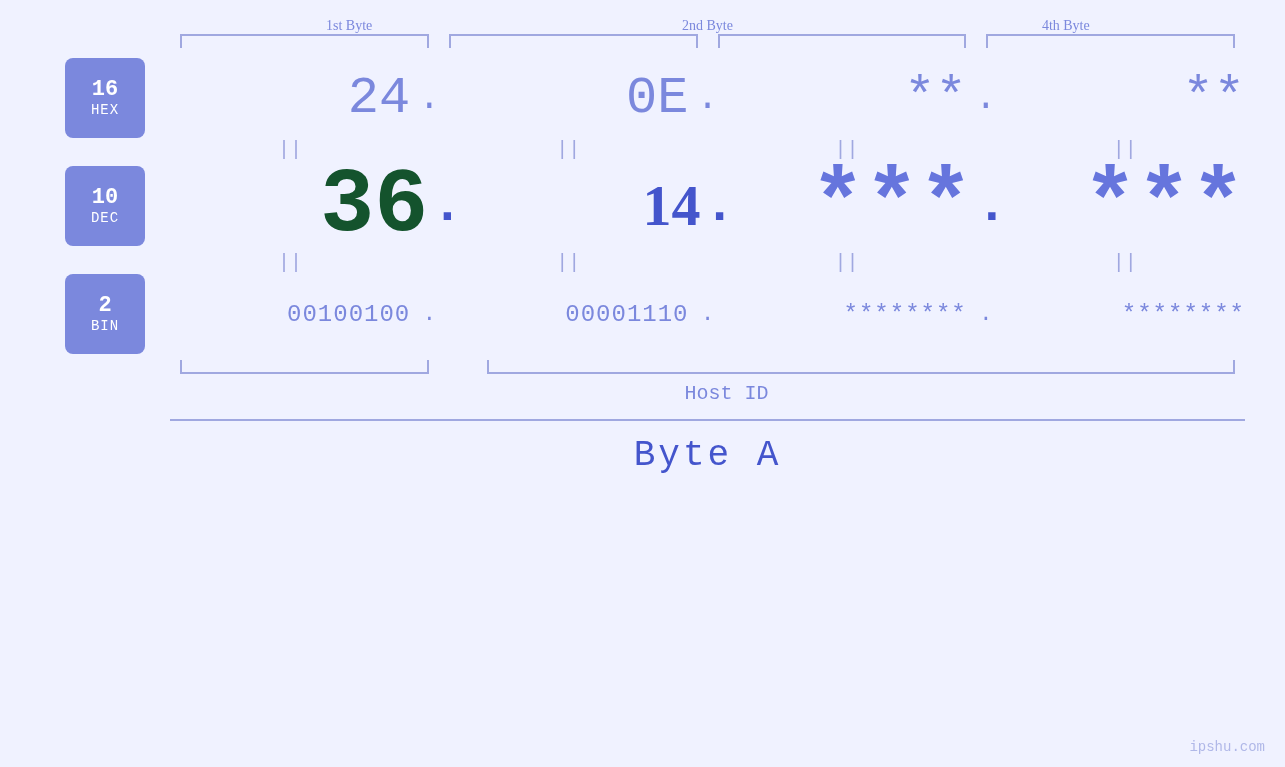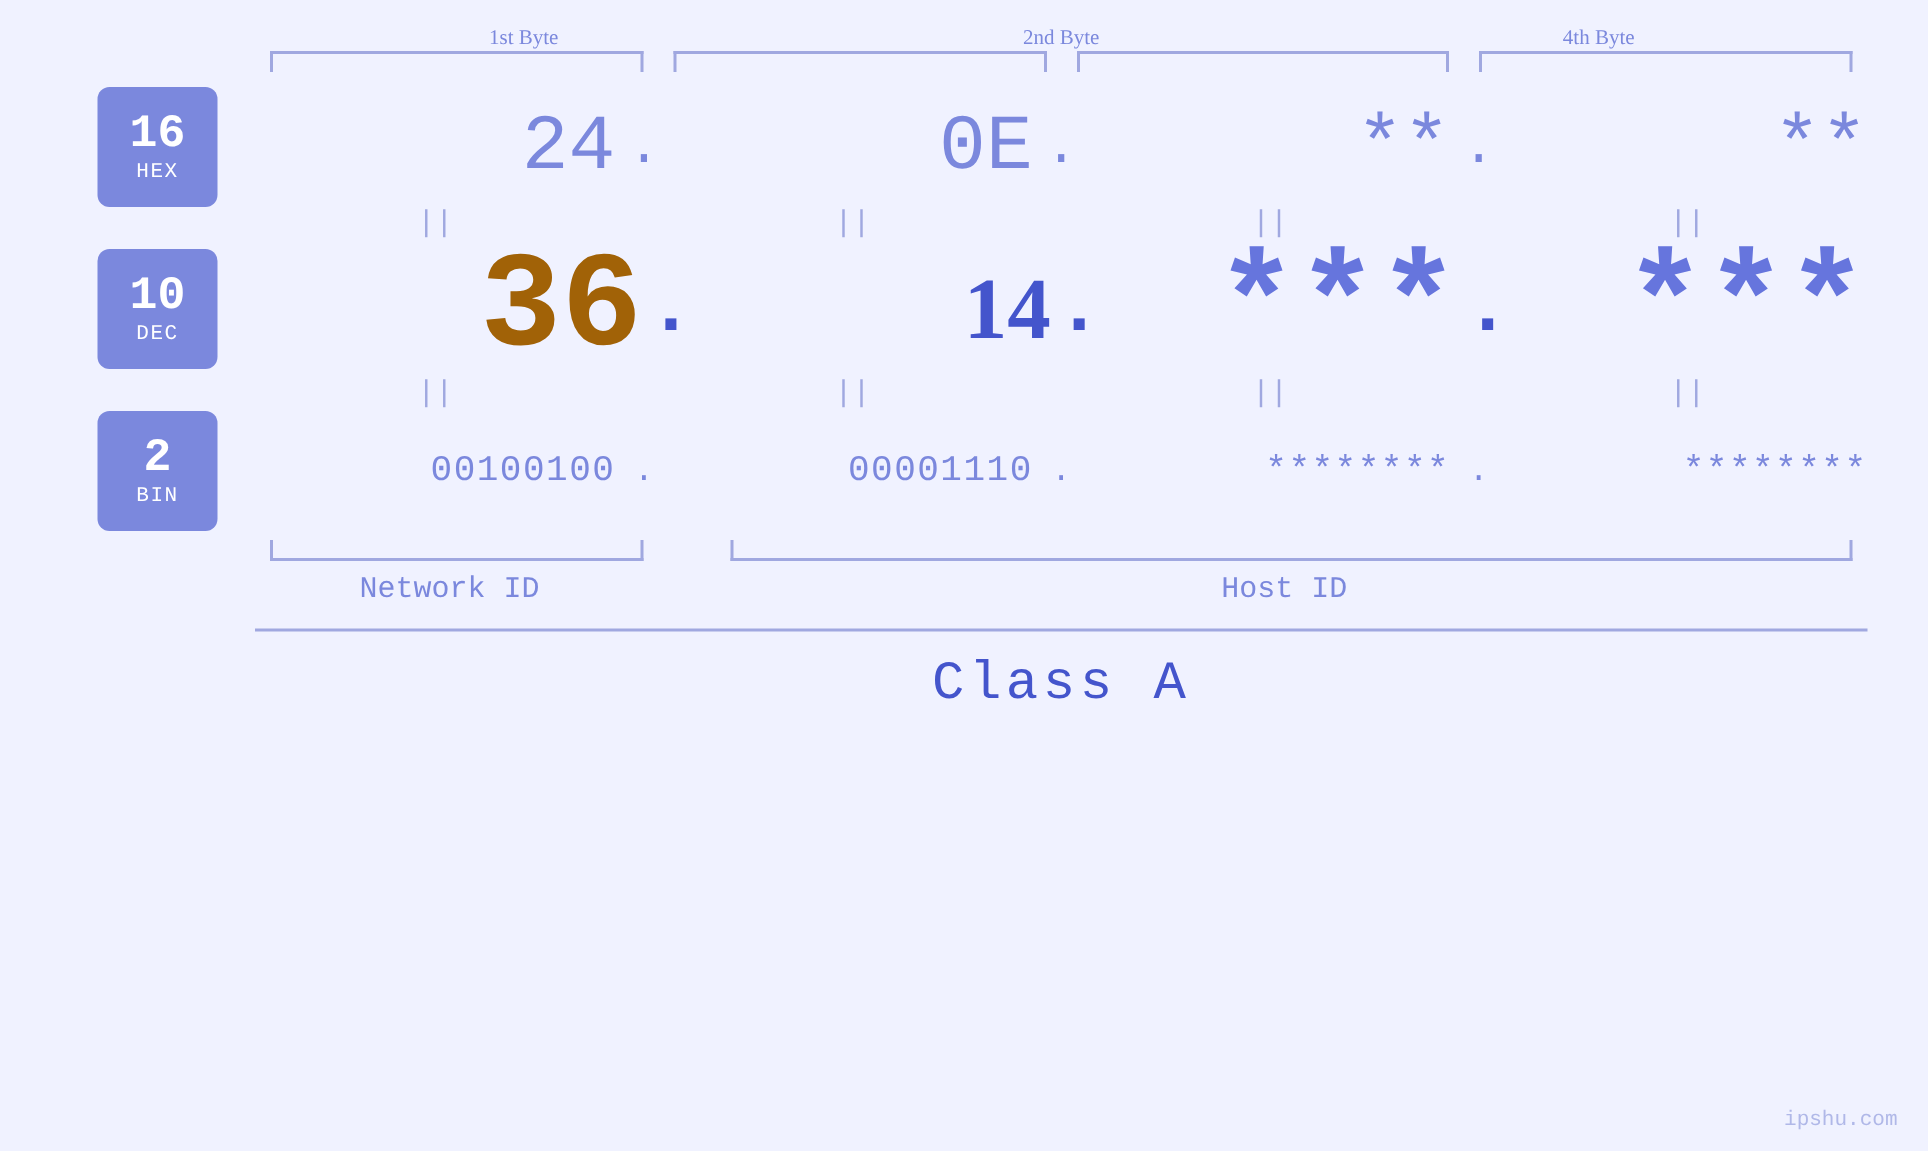--- a/index.html
+++ b/index.html
@@ -20,21 +20,21 @@
       border-radius: 8px;
       display: flex;
       flex-direction: column;
       align-items: center;
       justify-content: center;
       color: white;
       font-family: 'Courier New', Courier, monospace;
     }
 
     .badge-num {
-      font-size: 31px;
+      font-size: 22px;
       font-weight: bold;
       line-height: 1.1;
     }
 
     .badge-label {
       font-size: 14px;
       letter-spacing: 1px;
     }
 
     
@@ -250,21 +250,21 @@
 
     <div class="data-row" style="margin-bottom:0px;gap:24px;">
       <div class="data-badge">
         <div class="badge">
           <span class="badge-num">10</span>
           <span class="badge-label">DEC</span>
         </div>
       </div>
       <div class="data-values">
         <div class="data-cell">
-          <span style="font-size:90px;font-weight:bold;color:#a16207;font-family:'Courier New',monospace;line-height:1;">36</span>
+          <span style="font-size:90px;font-weight:bold;color:#14532d;font-family:'Courier New',monospace;line-height:1;">36</span>
         </div>
         <div class="sep-cell">
           <span style="font-size:52px;font-weight:bold;color:#4455cc;">.</span>
         </div>
         <div class="data-cell">
           <span style="font-size:58px;font-weight:bold;color:#4455cc;font-family:Liberation Serif, serif;line-height:1;">14</span>
         </div>
         <div class="sep-cell">
           <span style="font-size:52px;font-weight:bold;color:#4455cc;">.</span>
         </div>
@@ -333,31 +333,28 @@
       </div>
 
       <div style="width:38px;"></div>
 
       <div style="flex:3;padding:0 10px;">
         <div class="brk-bracket"></div>
       </div>
     </div>
 
     <div class="bottom-brackets-row" style="margin-top:8px;">
-      <div style="flex:1;text-align:center;">
-        <span style="color:#7b88dd;font-size:20px;font-family:'Courier New',monospace;">Network ID</span>
-      </div>
       <div style="width:38px;"></div>
       <div style="flex:3;text-align:center;">
         <span style="color:#7b88dd;font-size:20px;font-family:'Courier New',monospace;">Host ID</span>
       </div>
     </div>
 
   </div>
 
   <div class="class-section">
     <div class="class-hr"></div>
-    <div class="class-text">Class A</div>
+    <div class="class-text">Byte A</div>
   </div>
 
 </div>
 
 <div class="watermark">ipshu.com</div>
 
 </body></html>

